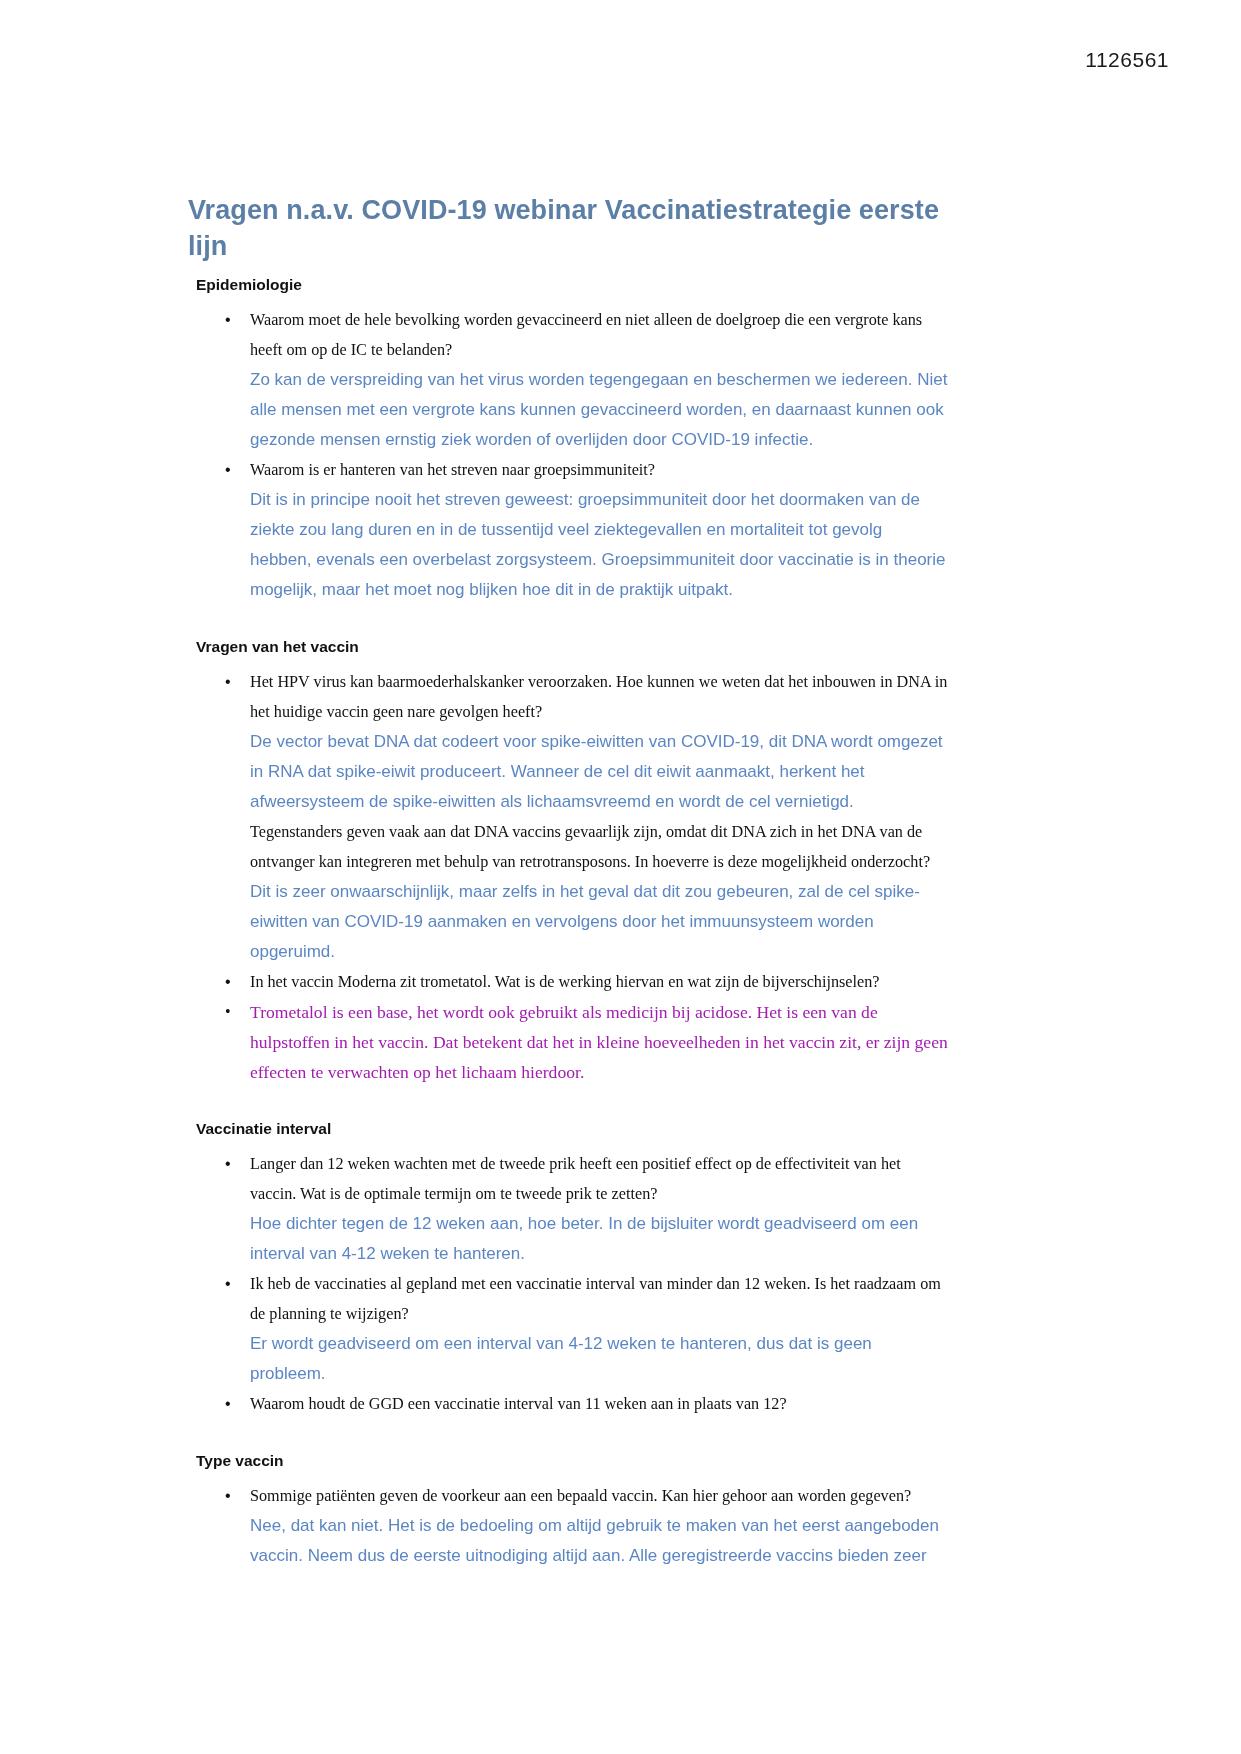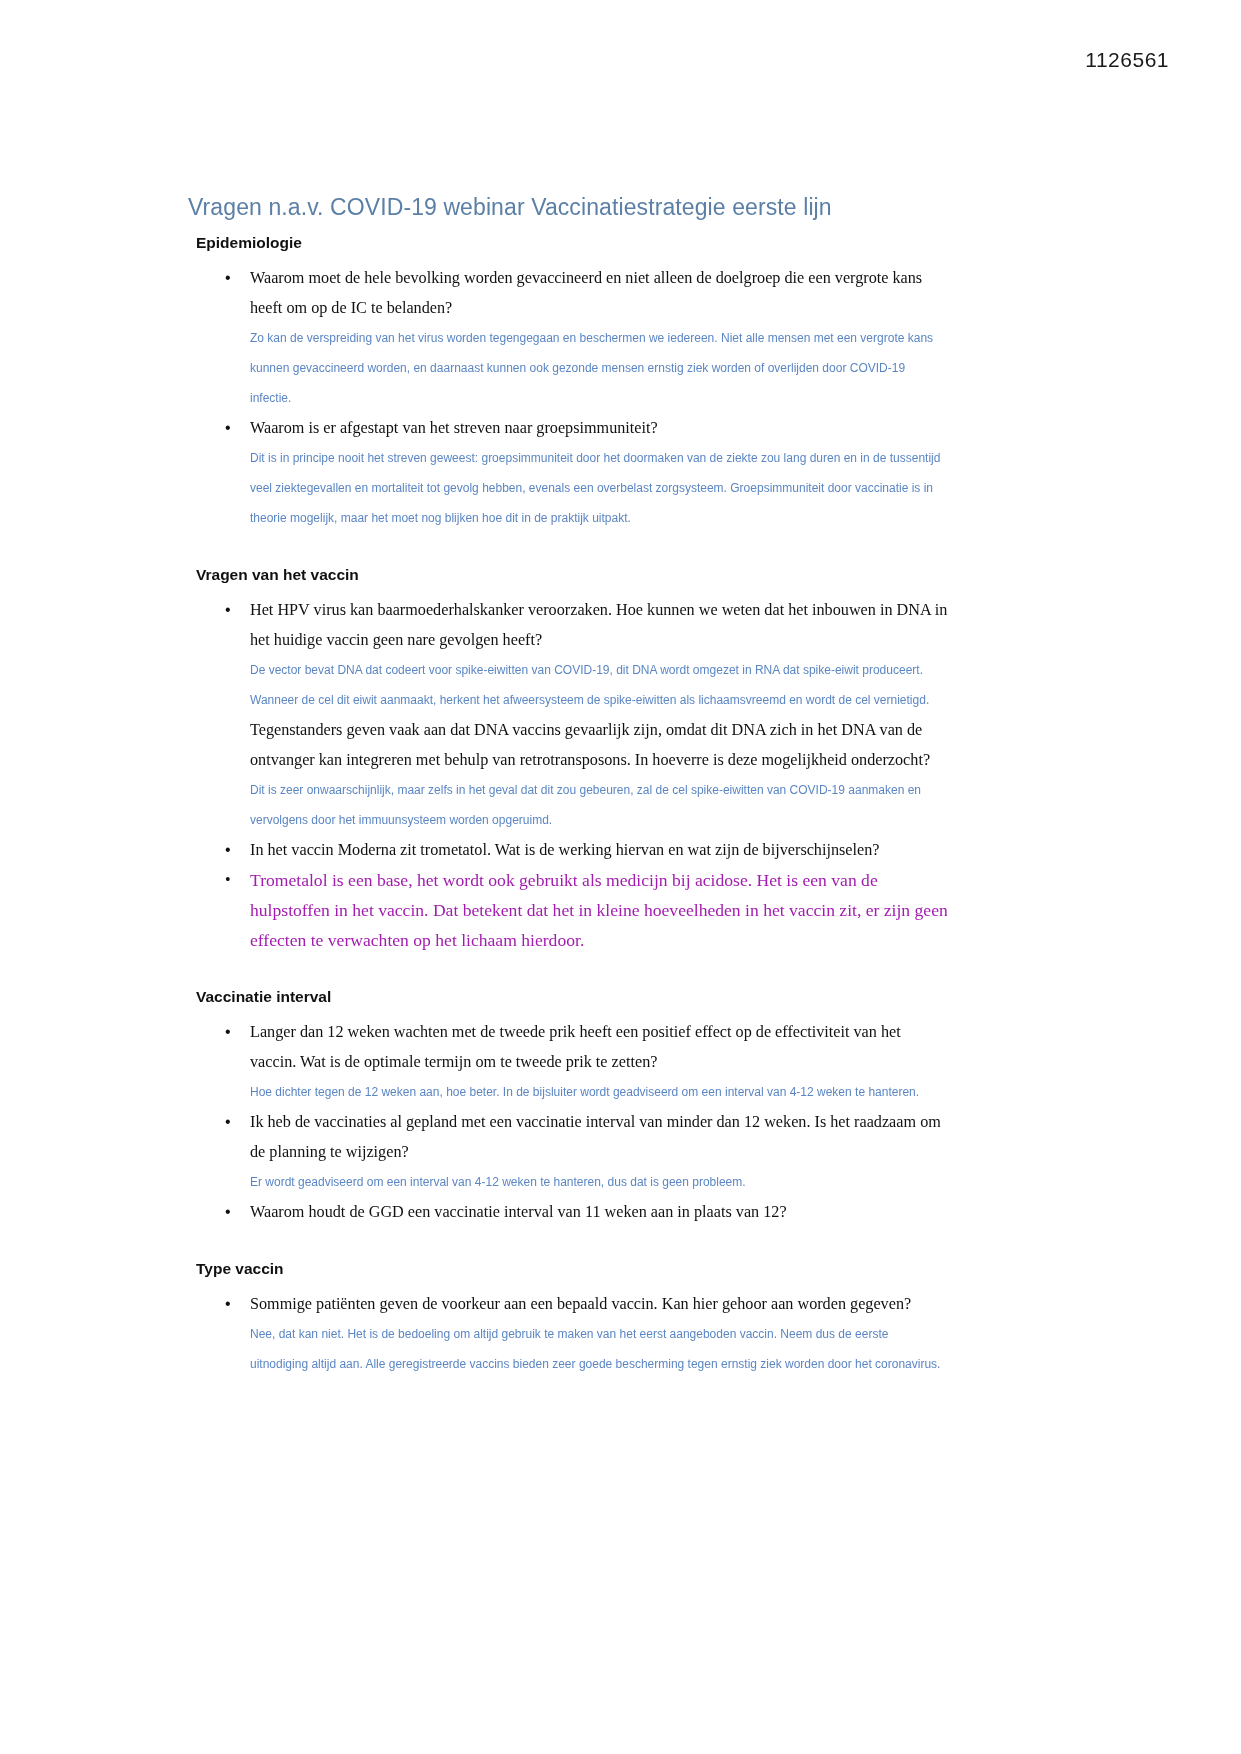--- a/index.html
+++ b/index.html
@@ -25,23 +25,23 @@
     color: #1a1a1a;
     font-family: "Liberation Sans", sans-serif;
   }
   .body-area {
     position: absolute;
     left: 188px;
     top: 192px;
     width: 760px;
   }
   .doc-title {
-    font-size: 23px;
+    font-size: 27px;
     color: #5b7fa6;
-    font-weight: 400;
+    font-weight: 700;
     line-height: 1.35;
     letter-spacing: 0.1px;
     margin: 0 0 5px 0;
   }
   .section-head {
     font-size: 15.5px;
     font-weight: bold;
     color: #111111;
     margin: 8px;
     line-height: 1.55;
@@ -70,21 +70,21 @@
     line-height: 30px;
     color: #111111;
   }
   .q-text {
     font-size: 16.2px;
     line-height: 30px;
     color: #111111;
     font-family: Liberation Serif, serif;
   }
   .a-text {
-    font-size: 12px;
+    font-size: 17px;
     line-height: 30px;
     color: #5b86c4;
     font-family: "Liberation Sans", sans-serif;
   }
   .serif-text {
     font-family: "Liberation Serif", serif;
     font-size: 17.6px;
     line-height: 30px;
     color: #a21caf;
   }
@@ -107,21 +107,21 @@
     <div class="section-block">
       <div class="section-head">Epidemiologie</div>
       <ul class="bullets">
         <li>
           <span class="bullet-dot">•</span>
           <div class="q-text">Waarom moet de hele bevolking worden gevaccineerd en niet alleen de doelgroep die een vergrote kans heeft om op de IC te belanden?</div>
           <div class="a-text">Zo kan de verspreiding van het virus worden tegengegaan en beschermen we iedereen. Niet alle mensen met een vergrote kans kunnen gevaccineerd worden, en daarnaast kunnen ook gezonde mensen ernstig ziek worden of overlijden door COVID-19 infectie.</div>
         </li>
         <li>
           <span class="bullet-dot">•</span>
-          <div class="q-text">Waarom is er afgestapt van het streven naar groepsimmuniteit?</div>
+          <div class="q-text">Waarom is er hanteren van het streven naar groepsimmuniteit?</div>
           <div class="a-text">Dit is in principe nooit het streven geweest: groepsimmuniteit door het doormaken van de ziekte zou lang duren en in de tussentijd veel ziektegevallen en mortaliteit tot gevolg hebben, evenals een overbelast zorgsysteem. Groepsimmuniteit door vaccinatie is in theorie mogelijk, maar het moet nog blijken hoe dit in de praktijk uitpakt.</div>
         </li>
       </ul>
     </div>
 
     <div class="section-gap"></div>
 
     <div class="section-block">
       <div class="section-head">Vragen van het vaccin</div>
       <ul class="bullets">

